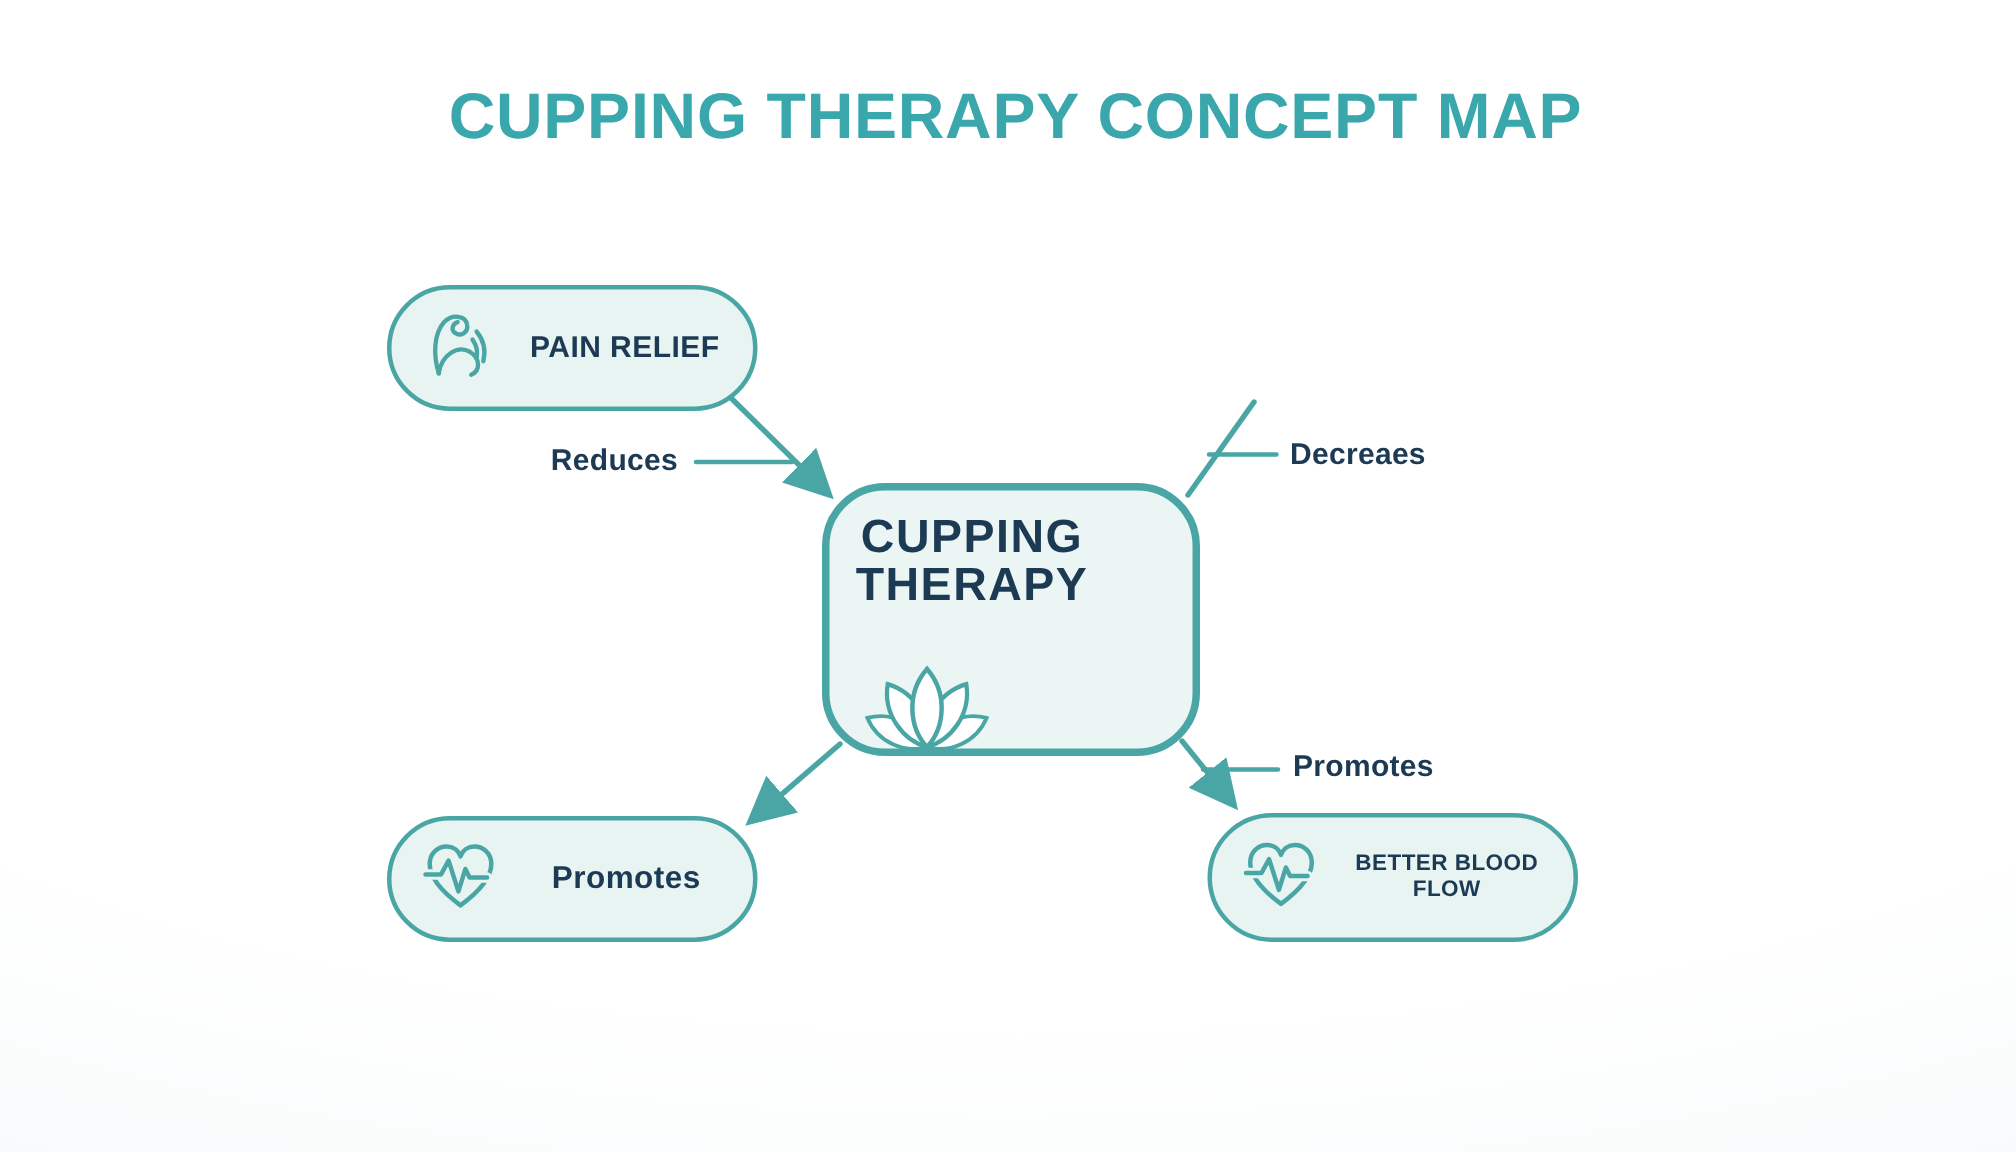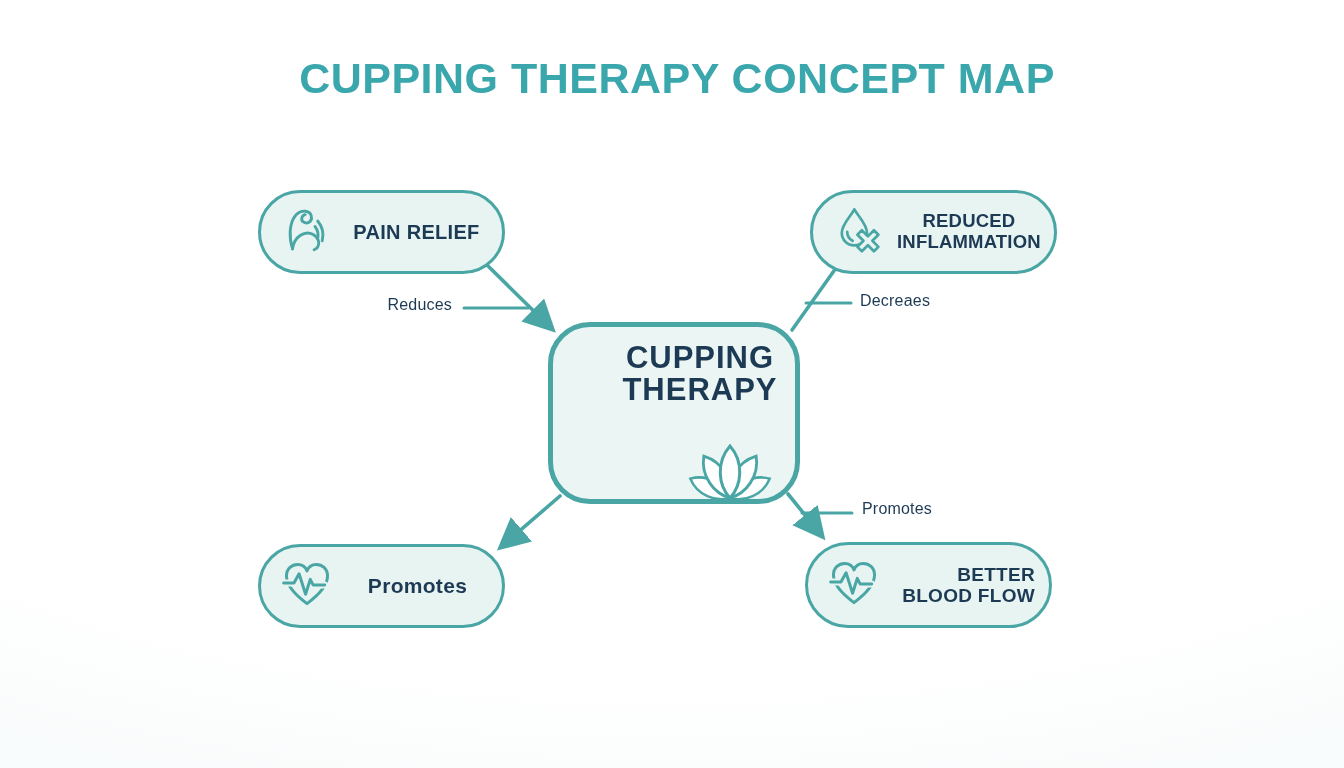--- a/index.html
+++ b/index.html
@@ -58,51 +58,51 @@
     line-height: 1.12;
     letter-spacing: 0.3px;
   }
   #node-pain-relief        { left: 258px; top: 190px; width: 247px; height: 84px; }
   #node-pain-relief .pill-label { font-size: 20px; }
   #node-reduced-inflammation { left: 810px; top: 190px; width: 247px; height: 84px; }
   #node-reduced-inflammation .pill-label { font-size: 18.5px; letter-spacing: 0.2px; }
   #node-promotes           { left: 258px; top: 544px; width: 247px; height: 84px; }
   #node-promotes .pill-label { font-size: 21px; }
   #node-better-blood-flow  { left: 805px; top: 542px; width: 247px; height: 86px; }
-  #node-better-blood-flow .pill-label { font-size: 19px; text-align: right; }
+  #node-better-blood-flow .pill-label { font-size: 15px; }
 
   .center-node {
     position: absolute;
     left: 548px;
     top: 322px;
     width: 252px;
     height: 182px;
     border: 5px solid var(--teal);
     border-radius: 42px;
     background: #ebf6f4;
     display: flex;
     flex-direction: column;
-    align-items: flex-end;
+    align-items: flex-start;
     padding-top: 15px;
   }
   .center-label {
     width: 190px;
     text-align: center;
     font-size: 31px;
     font-weight: 700;
     letter-spacing: 1px;
     line-height: 1.04;
     color: var(--text-navy);
   }
   .lotus-wrap { margin-top: 6px; }
 
   .edge-label {
     position: absolute;
-    font-size: 16px;
-    font-weight: 400;
+    font-size: 20px;
+    font-weight: 700;
     color: var(--text-navy);
     letter-spacing: 0.2px;
   }
   #label-reduces   { left: 330px; top: 296px; width: 122px; text-align: right; }
   #label-decreases { left: 860px; top: 292px; text-align: right; }
   #label-promotes  { left: 862px; top: 500px; }
 
   .icon-svg { stroke: var(--teal); fill: none; stroke-linecap: round; stroke-linejoin: round; }
   .icon-occlude { fill: var(--node-bg); }
   .petal { fill: #ffffff; stroke: var(--teal); }
@@ -138,30 +138,20 @@
       <svg class="icon-svg" width="54" height="54" viewBox="0 0 60 60" stroke-width="3.2">
         <path d="M15 51 C11 38 11 22 19 13 C25 7 35 8 36 15 C37 21 31 24 27 21 C24 19 25 14 29 13"></path>
         <path d="M15 51 C17 37 29 30 38 35 C46 40 46 49 39 52"></path>
         <path d="M43 20 C48 26 50 34 48 42"></path>
         <path d="M40 26 C43 30 44 35 43 40"></path>
       </svg>
     </span>
     <span class="pill-label">PAIN RELIEF</span>
   </div>
 
-  <div class="pill" id="node-reduced-inflammation">
-    <span>
-      <svg class="icon-svg" width="54" height="54" viewBox="0 0 60 60" stroke-width="3">
-        <path d="M26 7 C21 16 12 24 12 33 C12 41 18 47 26 47 C34 47 40 41 40 33 C40 24 31 16 26 7 Z"></path>
-        <path d="M18 32 C18 37 20 40 24 42"></path>
-        <path class="icon-occlude" transform="rotate(45 41 42)" d="M37.5 29 h7 v9.5 h9.5 v7 h-9.5 v9.5 h-7 v-9.5 h-9.5 v-7 h9.5 z"></path>
-      </svg>
-    </span>
-    <span class="pill-label">REDUCED INFLAMMATION</span>
-  </div>
 
   <div class="center-node">
     <div class="center-label">CUPPING THERAPY</div>
     <div class="lotus-wrap">
       <svg width="130" height="90" viewBox="0 0 130 90">
         <defs>
           <path id="petal" d="M0 0 C-12 -13 -14 -36 0 -52 C14 -36 12 -13 0 0 Z"></path>
         </defs>
         <g transform="translate(65,86)" stroke-width="3">
           <use href="#petal" class="petal" transform="rotate(-64) scale(0.85)" vector-effect="non-scaling-stroke"></use>

